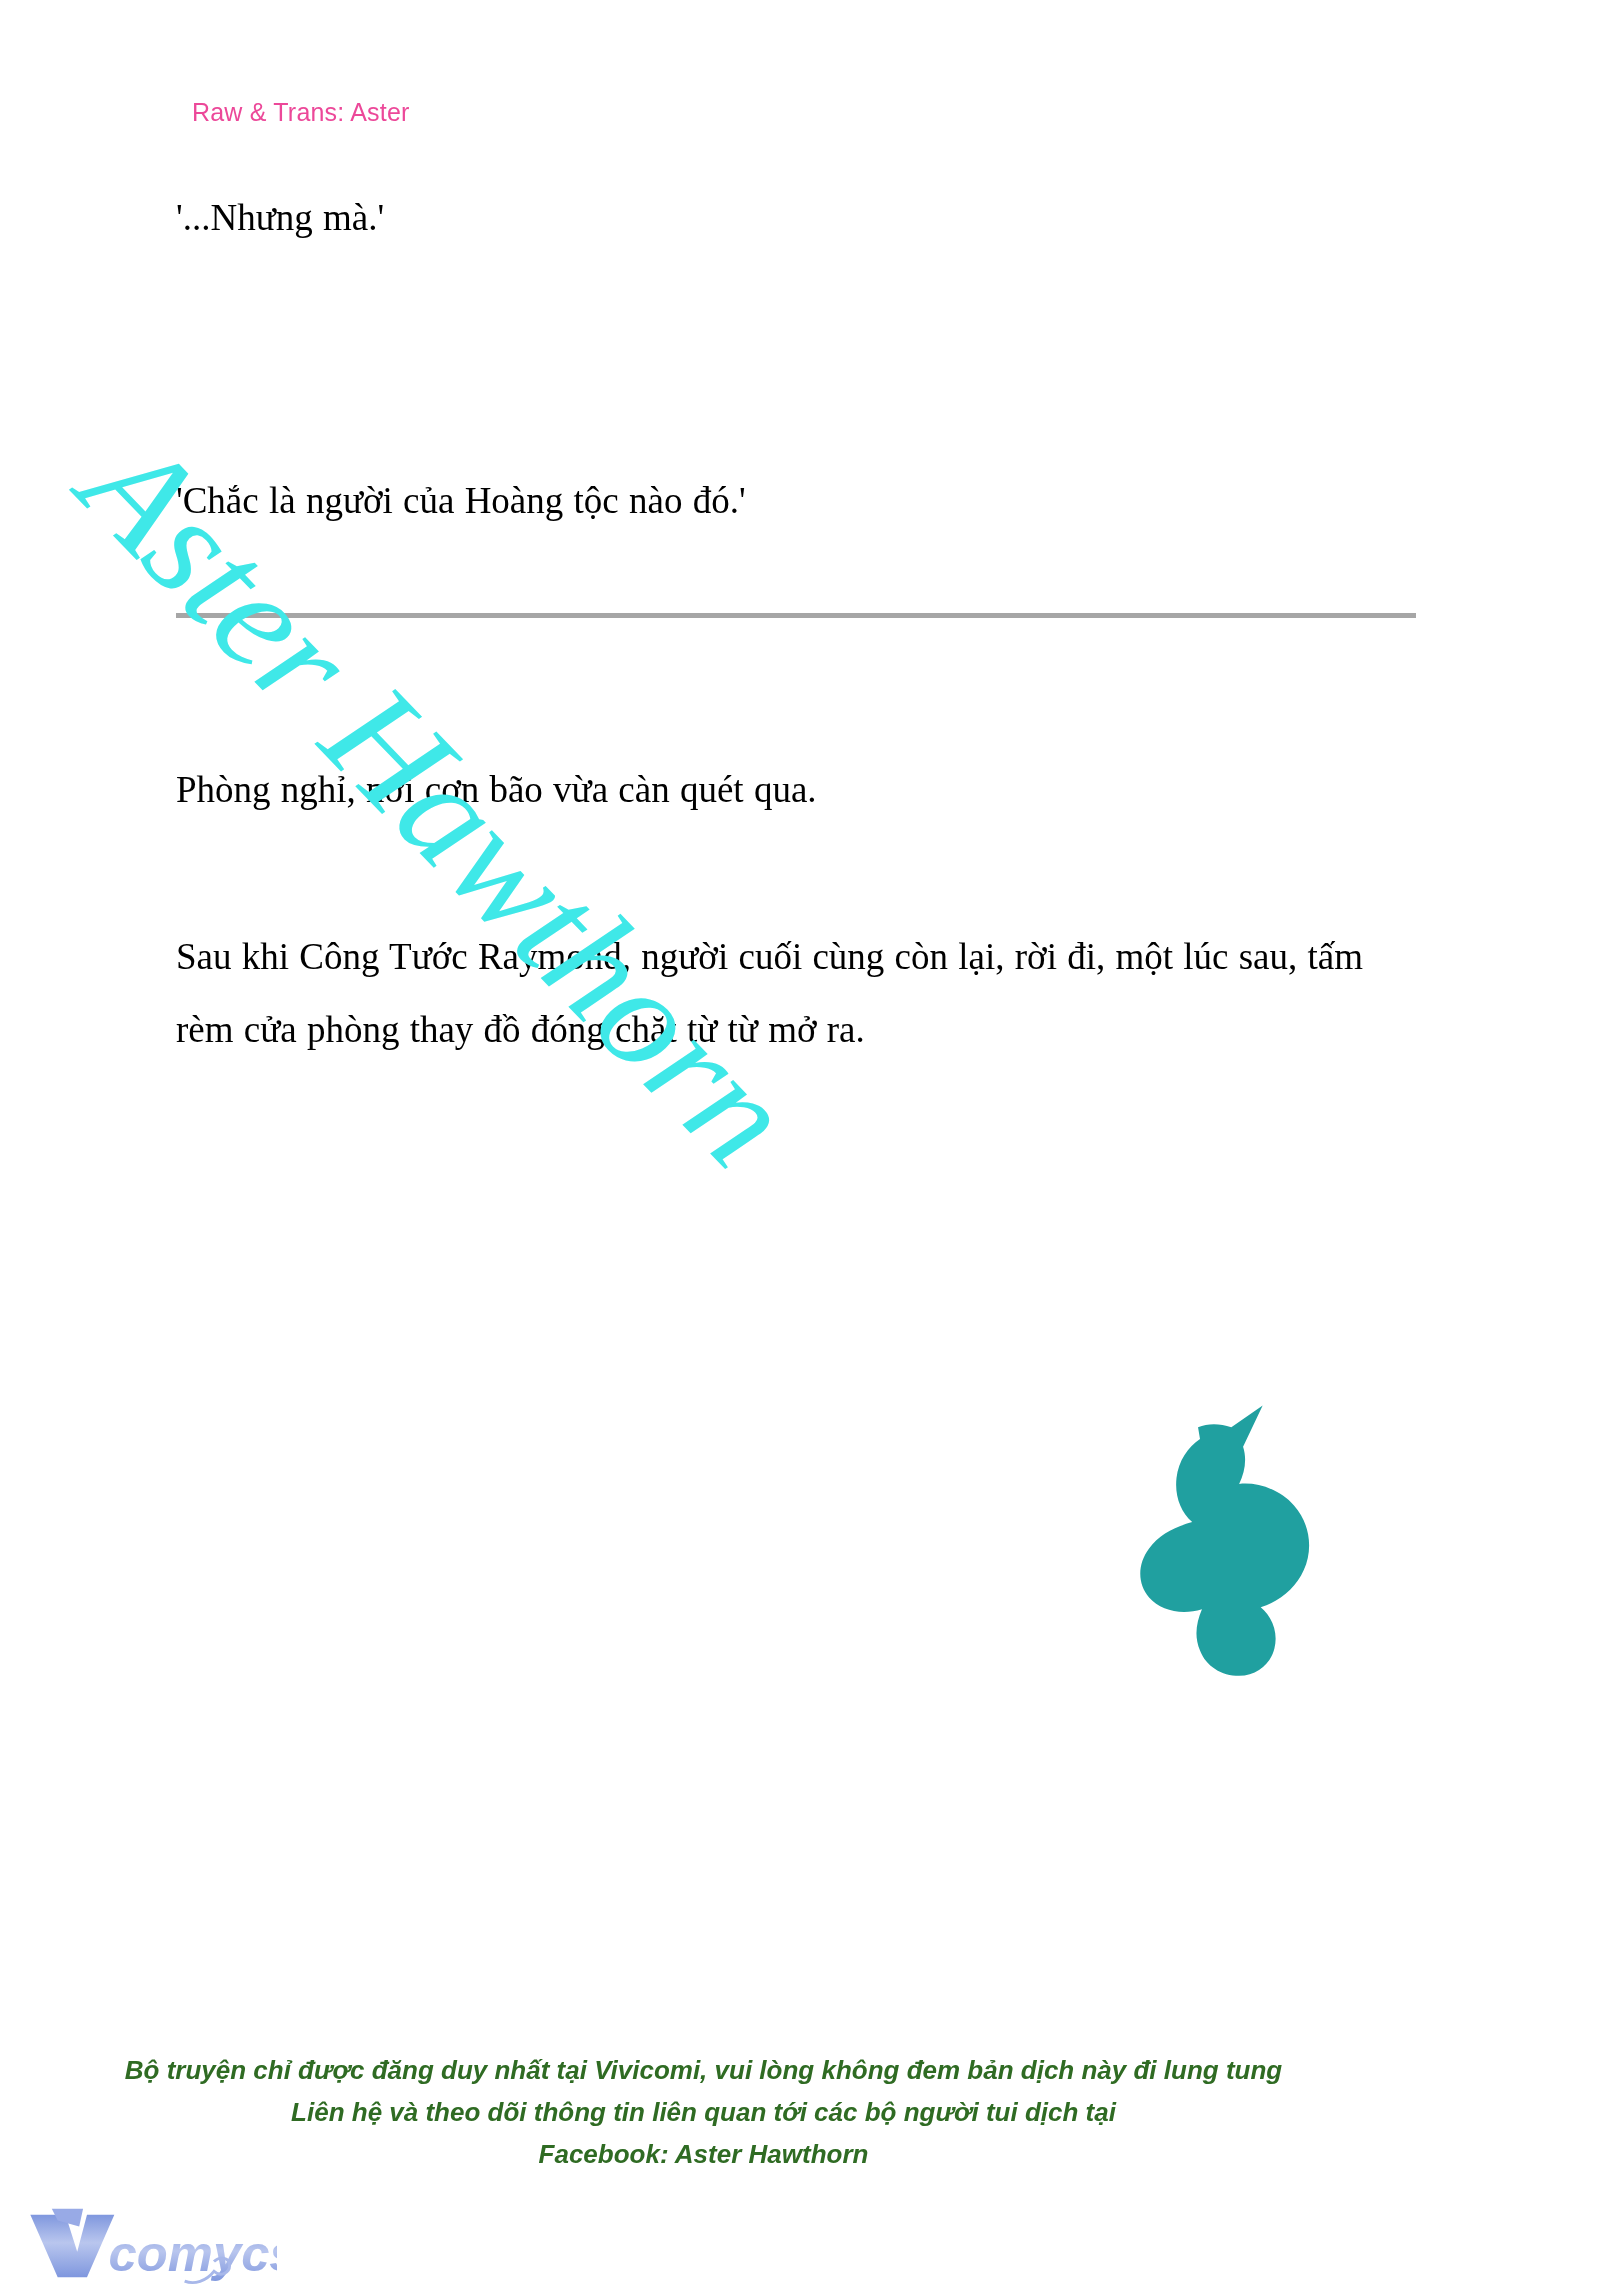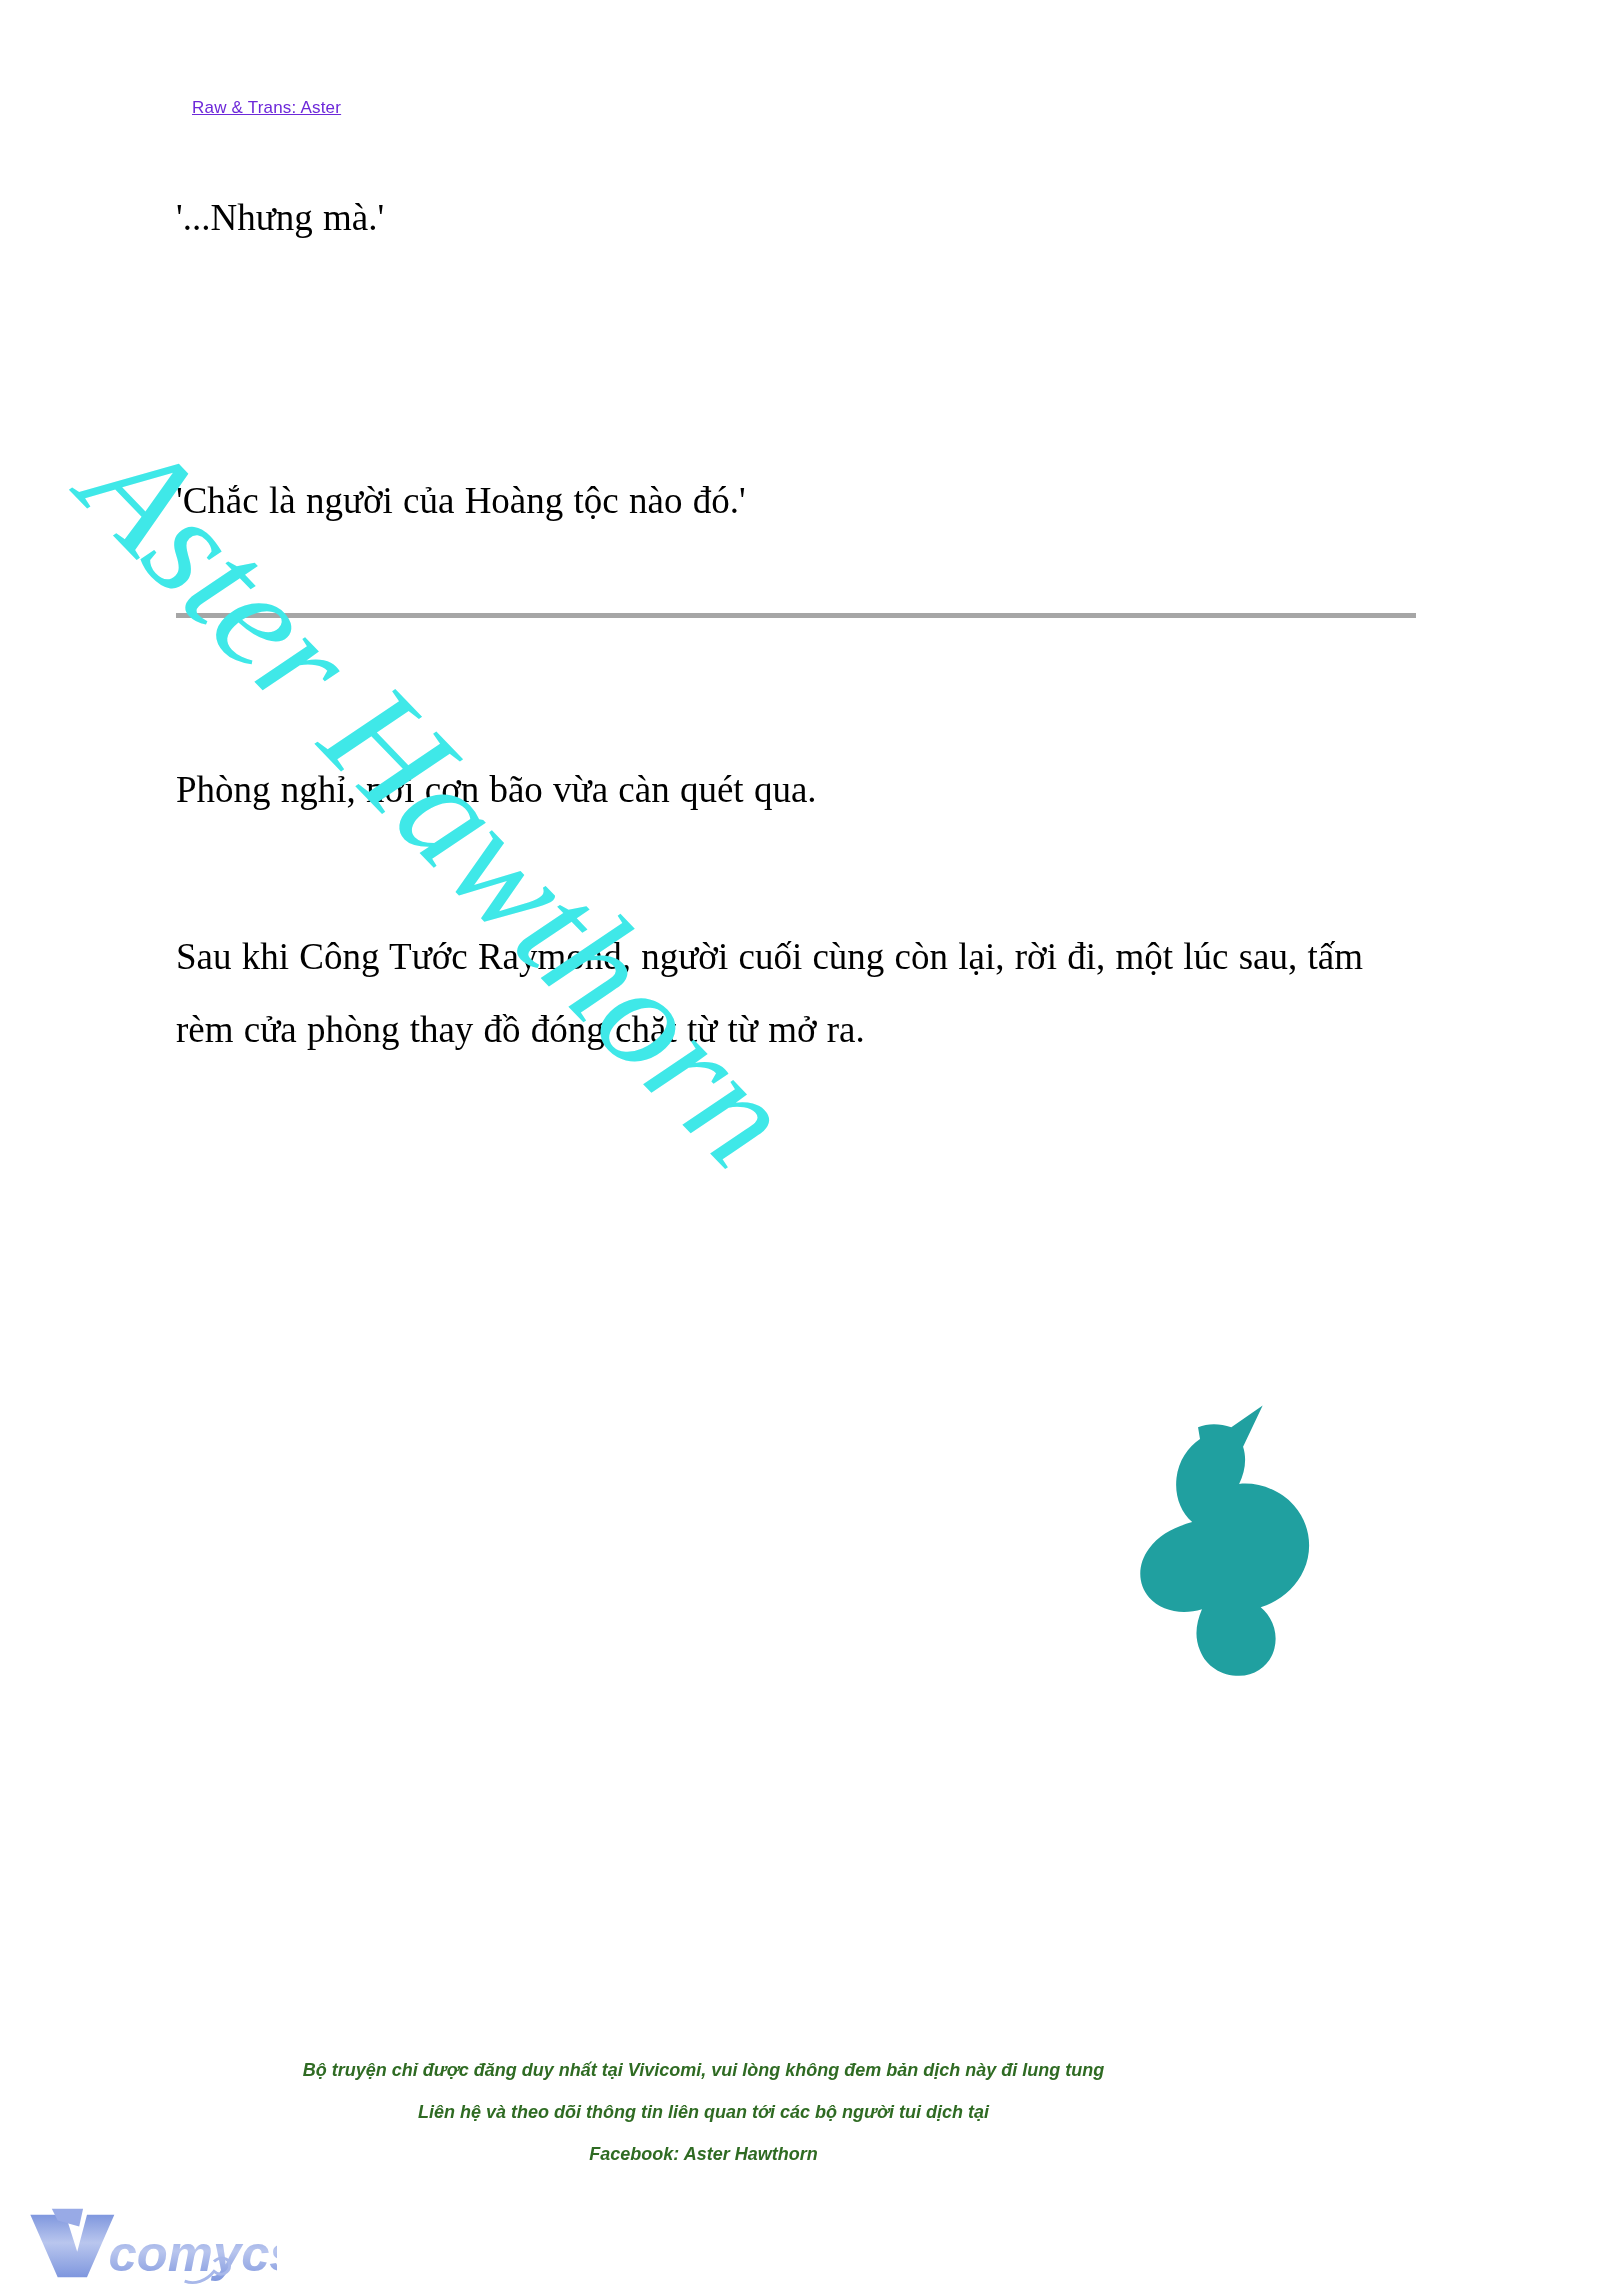--- a/index.html
+++ b/index.html
@@ -17,25 +17,24 @@
     overflow: hidden;
     font-family: "Liberation Serif", "DejaVu Serif", serif;
   }
 
   
   .page-header {
     position: absolute;
     left: 192px;
     top: 98px;
     font-family: "Liberation Sans", "DejaVu Sans", sans-serif;
-    font-size: 17px;
-    color: #6d28d9;
+    font-size: 25px;
+    color: #ec4899;
     letter-spacing: 0.2px;
     white-space: nowrap;
-    text-decoration: underline;
   }
 
   
   .content {
     position: absolute;
     left: 176px;
     top: 181px;
     width: 1247px;
   }
 
@@ -104,21 +103,21 @@
   
   .footer-notice {
     position: absolute;
     left: 0;
     top: 2049px;
     width: 1407px;
     text-align: center;
     font-family: "Liberation Sans", "DejaVu Sans", sans-serif;
     font-style: italic;
     font-weight: bold;
-    font-size: 18px;
+    font-size: 26px;
     line-height: 42px;
     color: #2f6b23;
   }
   .footer-notice div { white-space: nowrap; }
 
   
   .brand-logo {
     position: absolute;
     left: 21.6px;
     top: 2201px;

